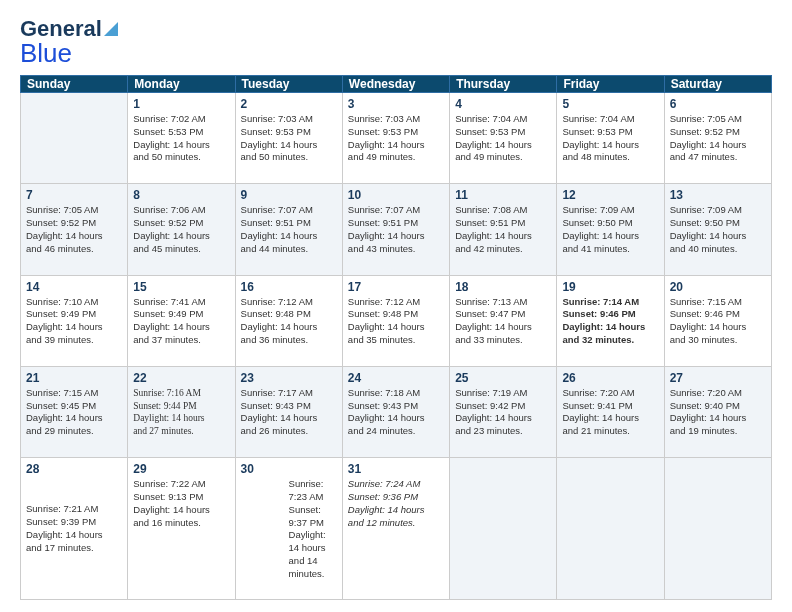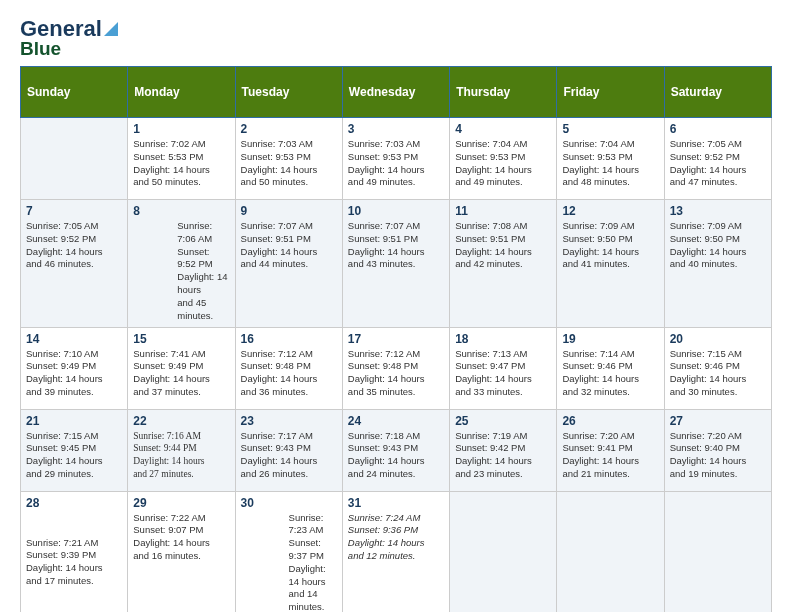--- a/index.html
+++ b/index.html
@@ -54,25 +54,25 @@
       font-size: 16px;
       color: #333;
       margin-top: 2px;
     }
     .calendar-table {
       width: 100%;
       border-collapse: collapse;
       flex: 1;
     }
     .calendar-table th {
-      background-color: #4d7c0f;
+      background-color: #0c4a6e;
       color: #fff;
       font-size: 12px;
       font-weight: bold;
-      padding: 18px 6px;
+      padding: 1px 6px;
       text-align: left;
       border: 1px solid #2e6da4;
     }
     .calendar-table td {
       border: 1px solid #ccc;
       vertical-align: top;
       padding: 4px 5px;
       font-size: 10px;
       color: #333;
       width: calc(100% / 7);
@@ -105,21 +105,21 @@
 </head>
 <body>
 
 <div class="page">
   <div class="header">
     <div class="logo">
       <div class="logo-line">
         <span style="font-size:22px;font-weight:bold;color:#1a3a5c;text-align:right;">General</span>
         <span class="logo-triangle"></span>
       </div>
-      <span style="font-size:19px;font-weight:bold;color:#14532d;margin-top:-4px;">Blue</span>
+      <span style="font-size:26px;font-weight:normal;color:#1d4ed8;margin-top:-4px;">Blue</span>
     </div>
     <div class="title-block">
       <div class="month-title"></div>
       <div class="location-title"></div>
     </div>
   </div>
 
   <table class="calendar-table">
     <thead>
       <tr>
@@ -182,21 +182,21 @@
         <tr class="row-even">
           <td>
             <div class="day-number">7</div>
             <div class="day-info" style="white-space: pre-line;">Sunrise: 7:05 AM
 Sunset: 9:52 PM
 Daylight: 14 hours
 and 46 minutes.</div>
           </td>
           <td>
             <div class="day-number">8</div>
-            <div class="day-info" style="white-space: pre-line; margin-left: 44px;">Sunrise: 7:06 AM
+            <div class="day-info" style="white-space: pre-line;">Sunrise: 7:06 AM
 Sunset: 9:52 PM
 Daylight: 14 hours
 and 45 minutes.</div>
           </td>
           <td>
             <div class="day-number">9</div>
             <div class="day-info" style="white-space: pre-line;">Sunrise: 7:07 AM
 Sunset: 9:51 PM
 Daylight: 14 hours
 and 44 minutes.</div>
@@ -261,21 +261,21 @@
           </td>
           <td>
             <div class="day-number">18</div>
             <div class="day-info" style="white-space: pre-line;">Sunrise: 7:13 AM
 Sunset: 9:47 PM
 Daylight: 14 hours
 and 33 minutes.</div>
           </td>
           <td>
             <div class="day-number">19</div>
-            <div class="day-info" style="white-space: pre-line;">Sunrise: 7:14 AM
+            <div class="day-info" style="white-space: pre-line; font-weight: bold;">Sunrise: 7:14 AM
 Sunset: 9:46 PM
 Daylight: 14 hours
 and 32 minutes.</div>
           </td>
           <td>
             <div class="day-number">20</div>
             <div class="day-info" style="white-space: pre-line;">Sunrise: 7:15 AM
 Sunset: 9:46 PM
 Daylight: 14 hours
 and 30 minutes.</div>
@@ -336,21 +336,21 @@
           <td>
             <div class="day-number">28</div>
             <div class="day-info" style="white-space: pre-line; margin-top: 27px;">Sunrise: 7:21 AM
 Sunset: 9:39 PM
 Daylight: 14 hours
 and 17 minutes.</div>
           </td>
           <td>
             <div class="day-number">29</div>
             <div class="day-info" style="white-space: pre-line;">Sunrise: 7:22 AM
-Sunset: 9:07 PM
+Sunset: 9:13 PM
 Daylight: 14 hours
 and 16 minutes.</div>
           </td>
           <td>
             <div class="day-number">30</div>
             <div class="day-info" style="white-space: pre-line; margin-left: 48px;">Sunrise: 7:23 AM
 Sunset: 9:37 PM
 Daylight: 14 hours
 and 14 minutes.</div>
           </td>

